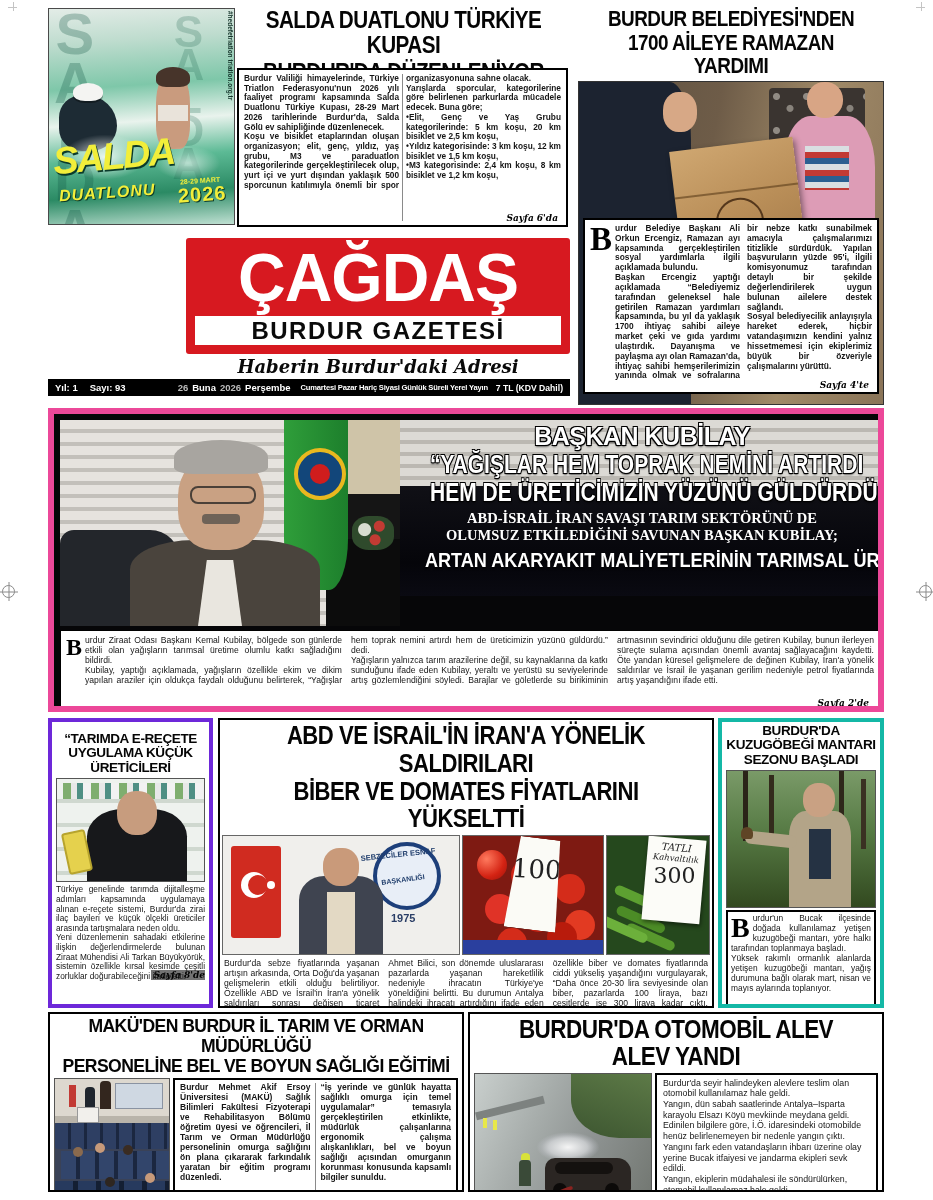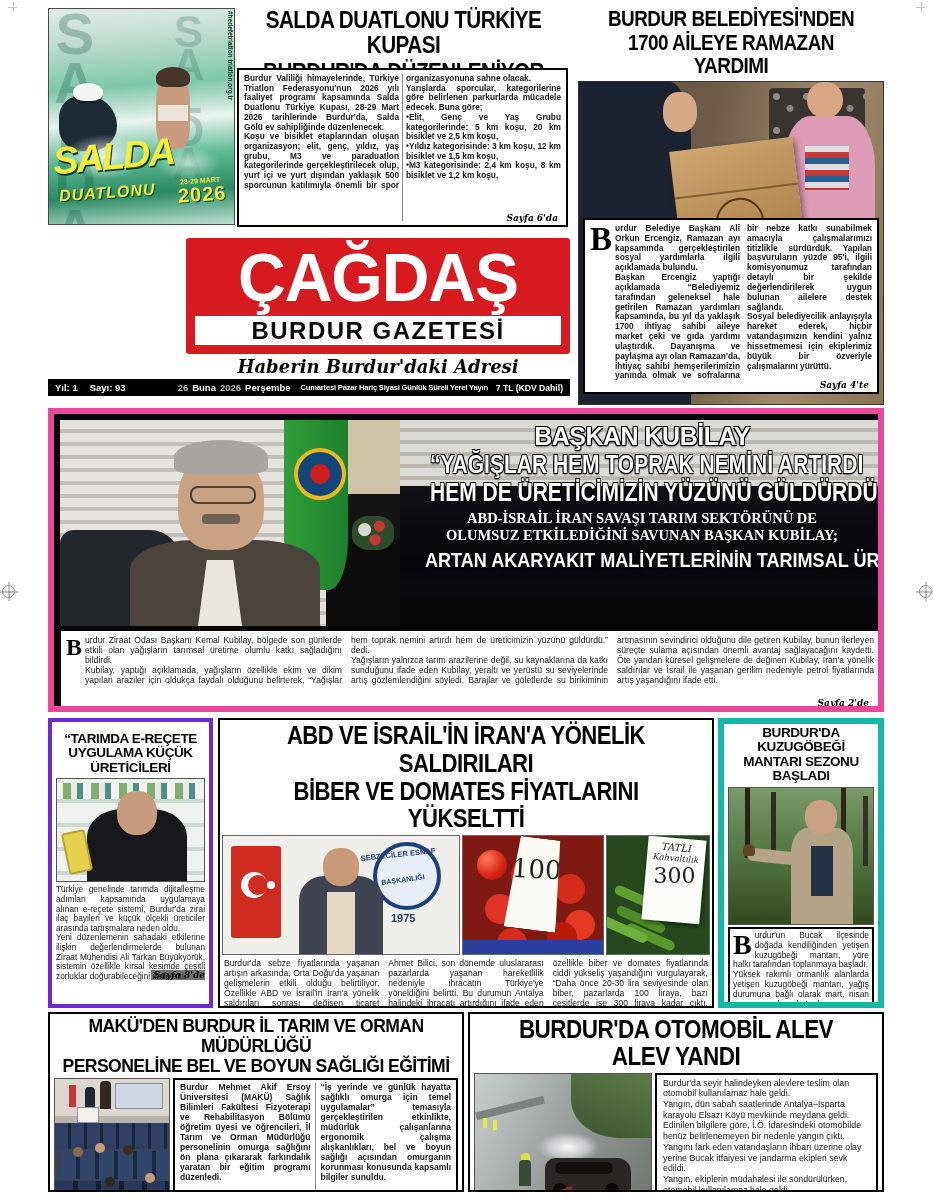--- a/index.html
+++ b/index.html
@@ -215,33 +215,33 @@
           <div style="text-align:center;font-size:22px;font-family:'DejaVu Serif',serif;color:#222;transform:rotate(-5deg);">300</div>
         </div>
       </div>
     </div>
     <div style="position:relative;margin:3px 4px;height:96px;overflow:hidden;">
       <div class="bodytxt cols3" style="font-size:8.6px;height:100%;">Burdur'da sebze fiyatlarında yaşanan artışın arkasında, Orta Doğu'da yaşanan gelişmelerin etkili olduğu belirtiliyor. Özellikle ABD ve İsrail'in İran'a yönelik saldırıları sonrası değişen ticaret dengeleri, sebze fiyatlarını doğrudan etkiledi. Burdur Manavlar Odası Başkanı Ahmet Bilici, son dönemde uluslararası pazarlarda yaşanan hareketlilik nedeniyle ihracatın Türkiye'ye yöneldiğini belirtti. Bu durumun Antalya halindeki ihracatı artırdığını ifade eden Bilici, artan dış talebin iç piyasada fiyatları yukarı çektiğini söyledi. Bilici, özellikle biber ve domates fiyatlarında ciddi yükseliş yaşandığını vurgulayarak, “Daha önce 20-30 lira seviyesinde olan biber, pazarlarda 100 liraya, bazı çeşitlerde ise 300 liraya kadar çıktı. Domates ise kalitesine göre 50 liradan başlayıp 100 liraya kadar yükseldi” dedi.</div>
 
     </div>
   </div>
 
-  <div class="abs" style="left:718px;top:718px;width:166px;height:290px;border:6px solid #14b8a6;box-sizing:border-box;padding:2px 4px;overflow:hidden;">
+  <div class="abs" style="left:718px;top:718px;width:166px;height:290px;border:4px solid #14b8a6;box-sizing:border-box;padding:2px 4px;overflow:hidden;">
     <div class="hl" style="font-size:13.5px;letter-spacing:-0.4px;">BURDUR'DA KUZUGÖBEĞİ MANTARI SEZONU BAŞLADI</div>
     <div class="photo" style="height:136px;margin:3px 0 2px;border:1px solid #555;background:linear-gradient(180deg,#7a9a68 0%,#567a44 45%,#32491f 100%);">
       <div class="abs" style="left:16px;top:0;width:5px;height:70px;background:#2a2418;box-shadow:26px 4px 0 #332b1c,96px -2px 0 #2e271a,118px 8px 0 #3a3122;"></div>
       <div class="abs" style="left:62px;top:40px;width:62px;height:96px;background:#b3a488;border-radius:26% 26% 0 0;"></div>
       <div class="abs" style="left:82px;top:58px;width:22px;height:50px;background:#253243;"></div>
       <div class="abs" style="left:76px;top:12px;width:32px;height:34px;background:#c9a183;border-radius:46%;"></div>
       <div class="abs" style="left:18px;top:62px;width:52px;height:13px;background:#b3a488;border-radius:6px;transform:rotate(6deg);"></div>
       <div class="abs" style="left:14px;top:56px;width:12px;height:12px;background:#5f4526;border-radius:50% 50% 30% 30%;"></div>
     </div>
     <div style="position:relative;border:2px solid #000;padding:2px 3px;height:106px;overflow:hidden;">
       <span class="dropcap" style="font-size:28px;">B</span>
-      <div class="bodytxt pre" style="font-size:8.4px;line-height:1.18;">urdur'un Bucak ilçesinde doğada kendiliğinden yetişen kuzugöbeği mantarı, yöre halkı tarafından toplanmaya başladı.
+      <div class="bodytxt pre" style="font-size:8.4px;line-height:1.18;">urdur'un Bucak ilçesinde doğada kullanılamaz yetişen kuzugöbeği mantarı, yöre halkı tarafından toplanmaya başladı.
 Yüksek rakımlı ormanlık alanlarda yetişen kuzugöbeği mantarı, yağış durumuna bağlı olarak mart, nisan ve mayıs aylarında toplanıyor.</div>
 
     </div>
   </div>
 
   <div class="abs" style="left:468px;top:1012px;width:416px;height:180px;border:2px solid #000;box-sizing:border-box;padding:2px;overflow:hidden;">
     <div class="hl" style="font-size:25px;transform:scaleX(.9);transform-origin:center;">BURDUR'DA OTOMOBİL ALEV ALEV YANDI</div>
     <div style="display:flex;gap:3px;margin-top:3px;height:140px;padding:0 2px;">
       <div class="photo" style="width:176px;border:1px solid #555;background:linear-gradient(115deg,#c9cfcd 0%,#a7adab 34%,#8f9493 60%,#70756f 100%);">
         <div class="abs" style="right:0;top:0;width:80px;height:64px;background:linear-gradient(200deg,#5d7a47,#3c5530);border-radius:0 0 0 60%;"></div>

